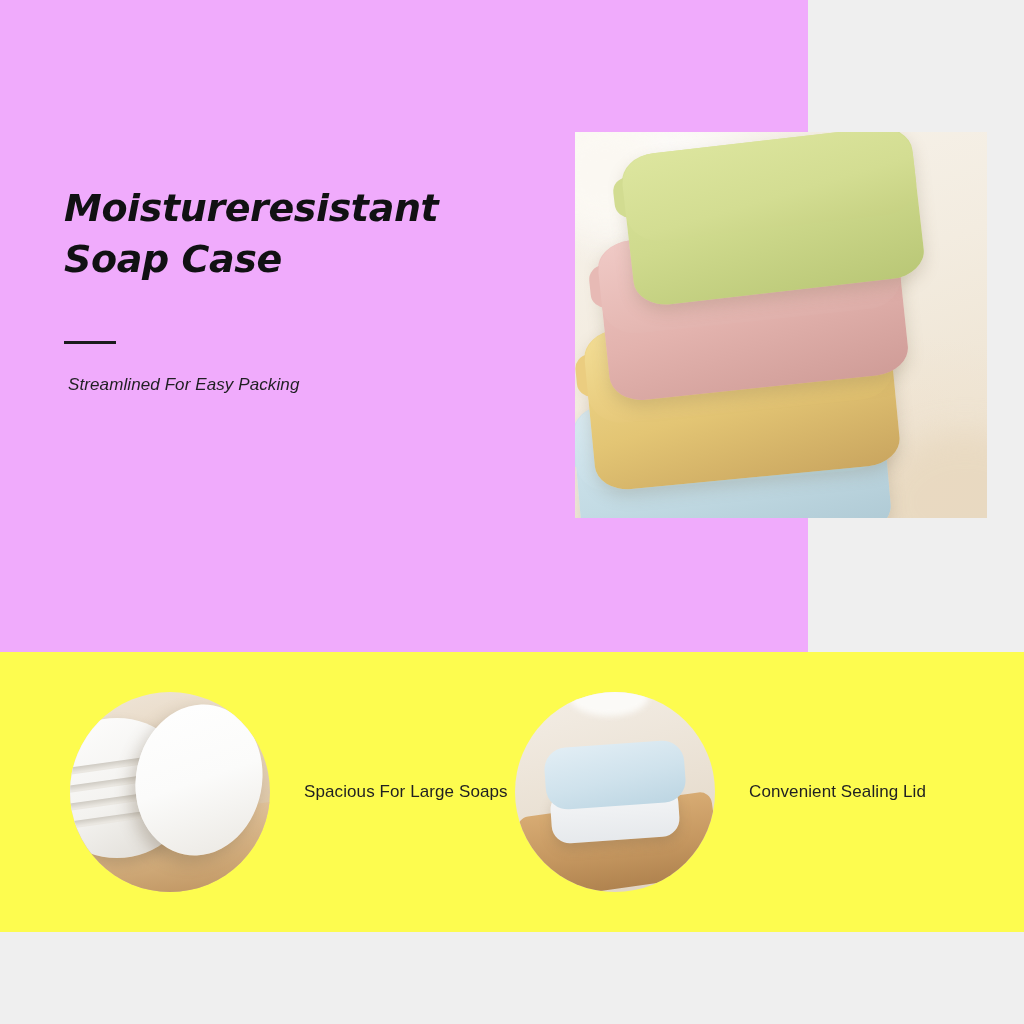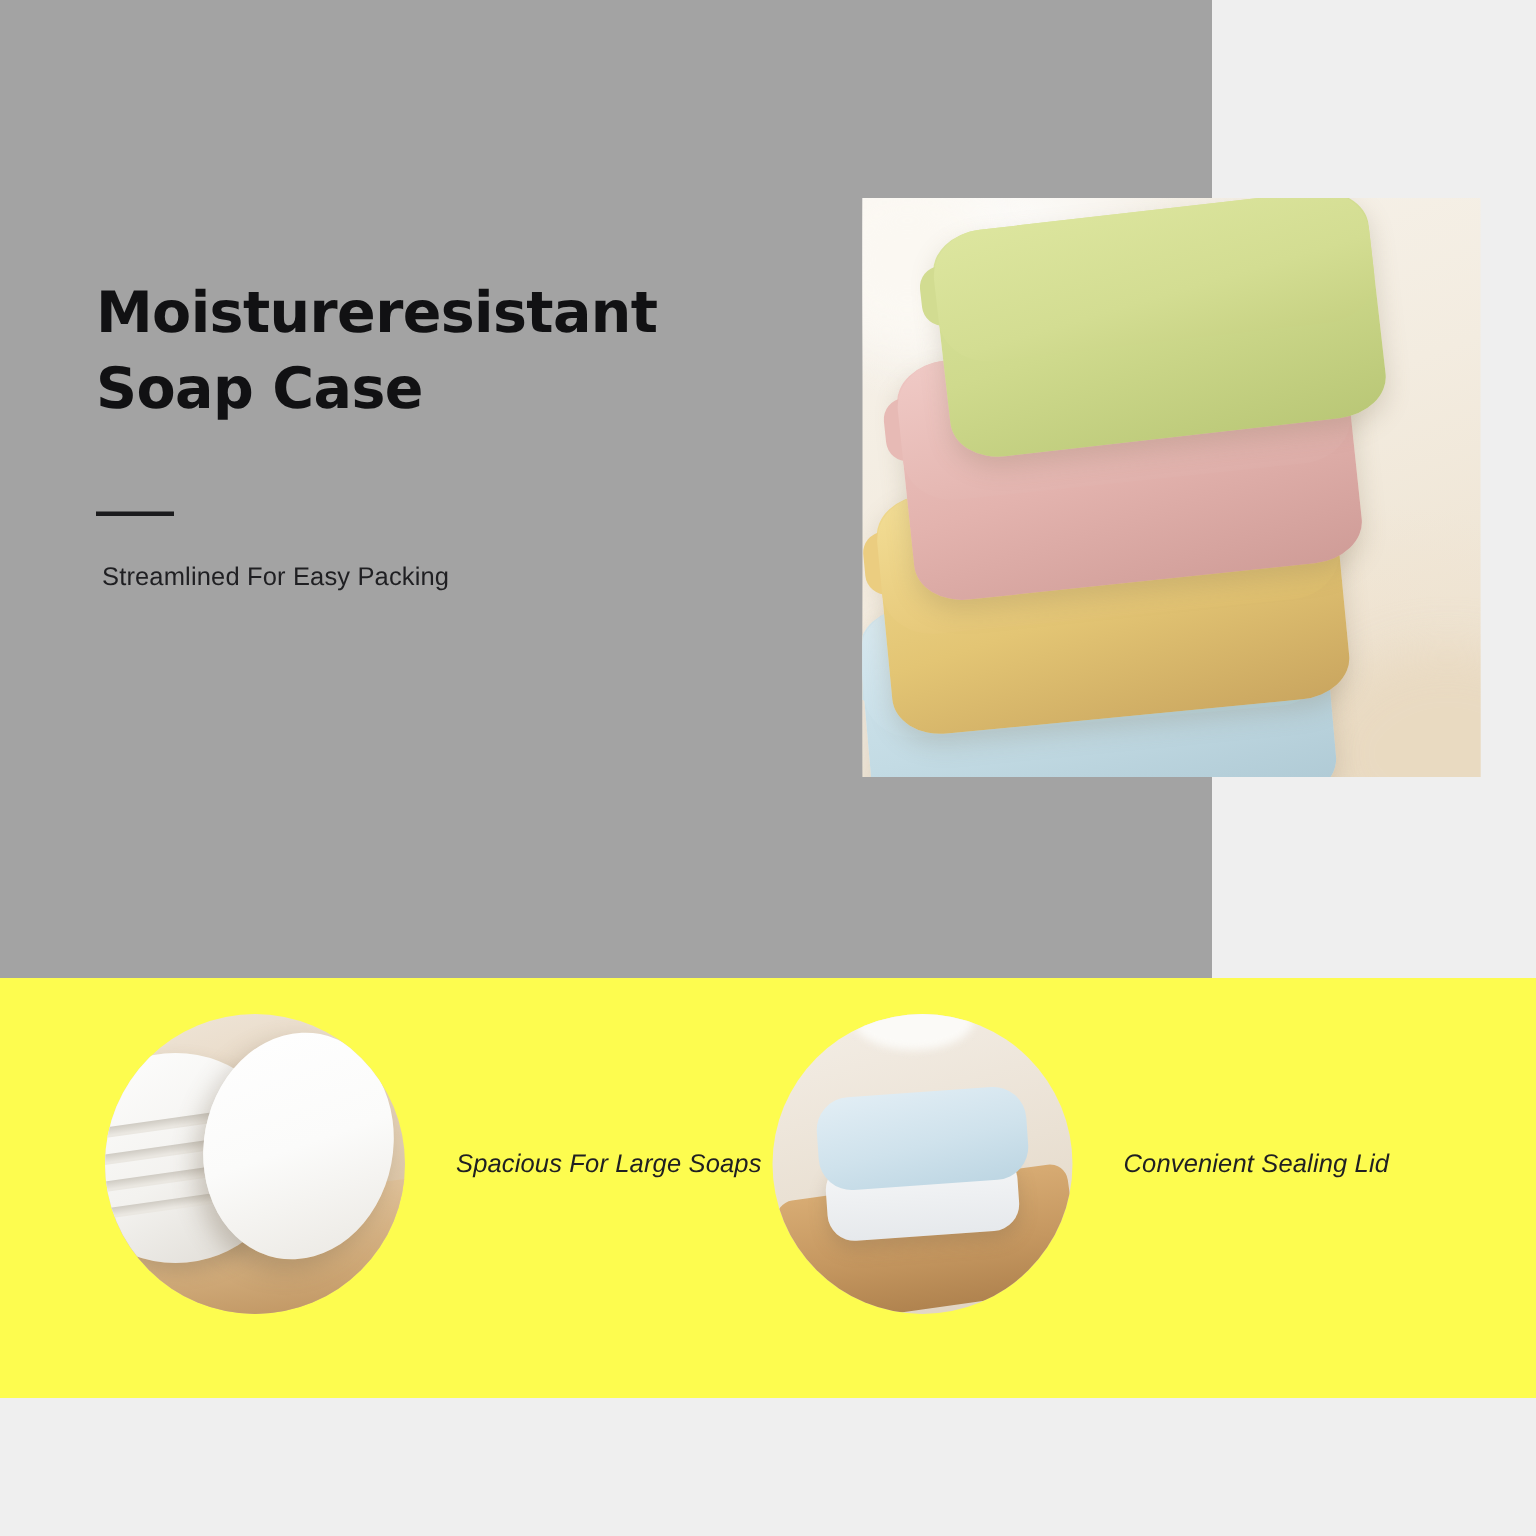--- a/index.html
+++ b/index.html
@@ -14,21 +14,22 @@
     overflow: hidden;
     position: relative;
   }
 
   
   .hero {
     position: absolute;
     left: 0; top: 0;
     width: 808px;
     height: 652px;
-    background: #a3a3a3;
+    background: #f0abfc;
+    font-style: italic;
   }
 
   .hero-copy {
     position: absolute;
     left: 64px;
     top: 183px;
     width: 460px;
   }
 
   .hero-title {
@@ -155,25 +156,24 @@
     position: absolute;
     left: 0;
     top: 652px;
     width: 1024px;
     height: 280px;
     background: #fdfc4f;
   }
 
   .feature {
     position: absolute;
-    top: 24px;
+    top: 40px;
     display: flex;
     align-items: center;
     gap: 34px;
-    font-style: italic;
   }
   .feature-1 { left: 70px; }
   .feature-2 { left: 515px; }
 
   .feature-thumb {
     width: 200px;
     height: 200px;
     border-radius: 50%;
     overflow: hidden;
     position: relative;

